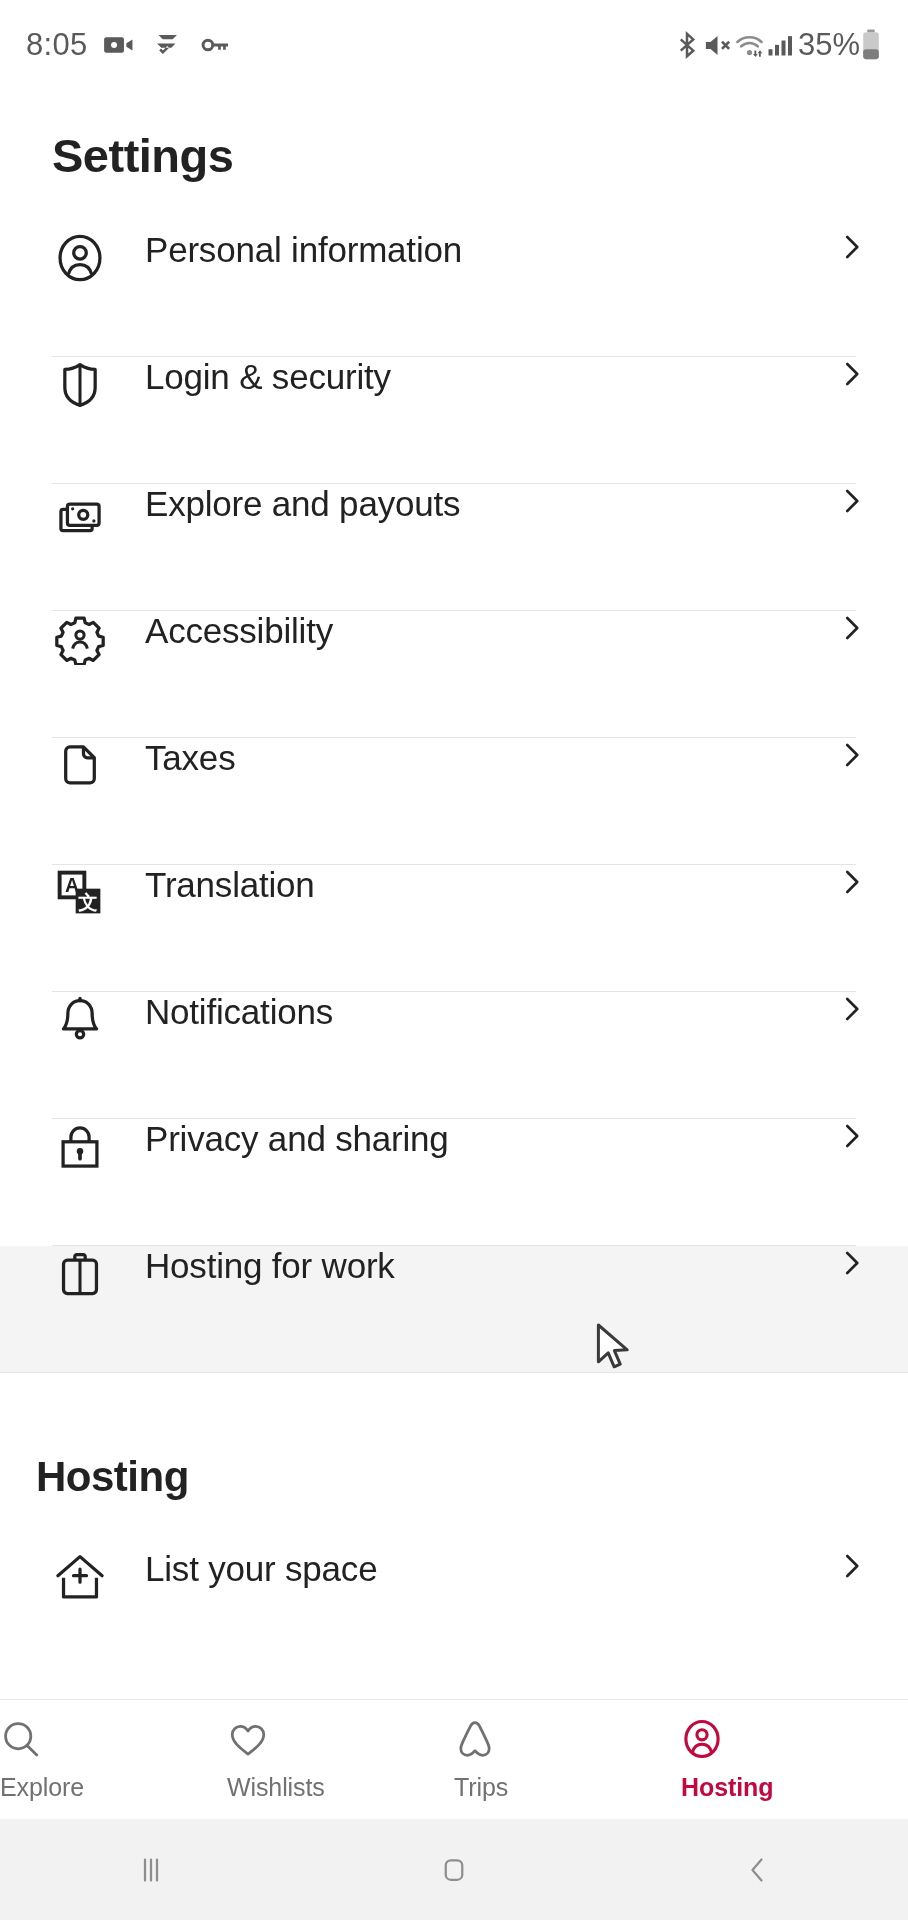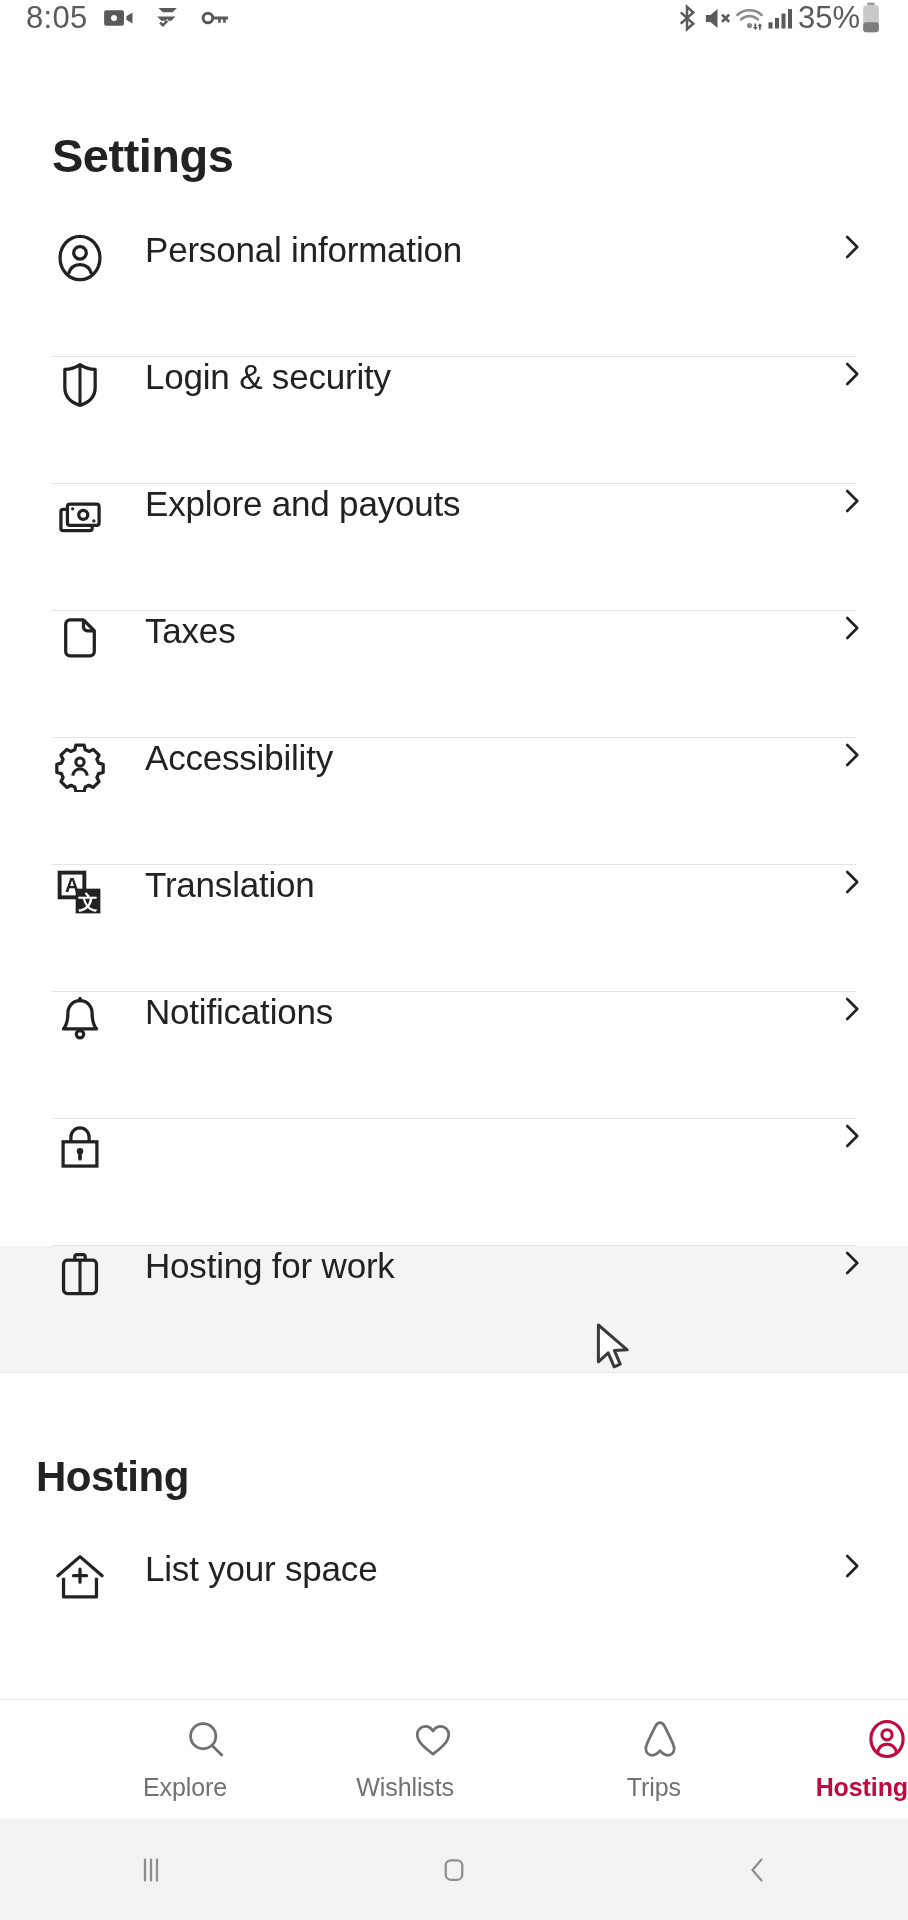--- a/index.html
+++ b/index.html
@@ -8,21 +8,21 @@
     font-family: "Liberation Sans", sans-serif;
     background:#ffffff;
     color:#222222;
     overflow:hidden;
     position:relative;
   }
 
   
   .status-bar{
     height:90px; width:100%;
-    display:flex; align-items:flex-start;
+    display:flex; align-items:center;
     padding:0 26px;
     background:#ffffff;
   }
   .sb-left{ display:flex; align-items:center; gap:14px; }
   .sb-right{ display:flex; align-items:center; gap:0; margin-left:auto; }
   .sb-time{
     font-size:31px; color:#5a5a5a; letter-spacing:0.3px;
     font-family:"Liberation Sans", sans-serif;
   }
   .sb-pct{ font-size:31px; color:#5a5a5a; margin-left:2px;}
@@ -91,21 +91,21 @@
   
   .bottom-nav{
     position:absolute; left:0; right:0; bottom:101px;
     height:120px;
     background:#ffffff;
     border-top:1px solid #e9e9e9;
     display:flex; align-items:center;
   }
   .nav-item{
     flex:1;
-    display:flex; flex-direction:column; align-items:flex-end; justify-content:center;
+    display:flex; flex-direction:column; align-items:flex-start; justify-content:center;
     gap:9px;
   }
   .nav-label{
     font-size:25px;
     color:#717171;
     letter-spacing:-0.1px;
   }
   .nav-item.active .nav-label{ color:#C1093F; font-weight:bold; }
 
   
@@ -233,42 +233,42 @@
       <svg width="30" height="30" viewBox="0 0 24 24">
           <path d="M9 4l8 8-8 8" fill="none" stroke="#222" stroke-width="2.1" stroke-linecap="round" stroke-linejoin="round"></path>
         </svg>
     </span>
     <span class="sep"></span>
   </div>
 
   <div class="row">
     <span class="row-icon">
       <svg width="52" height="52" viewBox="0 0 24 24">
-        <path d="M5.4 5.2a2 2 0 0 1 2-2h6.2l5 5v9.6a2 2 0 0 1-2 2H7.4a2 2 0 0 1-2-2z" fill="none" stroke="#222" stroke-width="1.5" stroke-linejoin="round"></path>
-        <path d="M13.6 3.2v3.2a1.8 1.8 0 0 0 1.8 1.8h3.2" fill="none" stroke="#222" stroke-width="1.5" stroke-linejoin="round"></path>
-      </svg>
-    </span>
-    <span class="row-label">Taxes</span>
-    <span class="chev">
-      <svg width="30" height="30" viewBox="0 0 24 24">
-          <path d="M9 4l8 8-8 8" fill="none" stroke="#222" stroke-width="2.1" stroke-linecap="round" stroke-linejoin="round"></path>
-        </svg>
-    </span>
-    <span class="sep"></span>
-  </div>
-
-  <div class="row">
-    <span class="row-icon">
-      <svg width="52" height="52" viewBox="0 0 24 24">
         <path d="M10.1 2.4h3.8l.5 2.1 1.8.8 1.9-1 2.7 2.7-1 1.9.8 1.8 2.1.5v3.8l-2.1.5-.8 1.8 1 1.9-2.7 2.7-1.9-1-1.8.8-.5 2.1h-3.8l-.5-2.1-1.8-.8-1.9 1-2.7-2.7 1-1.9-.8-1.8-2.1-.5v-3.8l2.1-.5.8-1.8-1-1.9 2.7-2.7 1.9 1 1.8-.8z" fill="none" stroke="#222" stroke-width="1.5" stroke-linejoin="round"></path>
         <circle cx="12" cy="10.2" r="1.9" fill="none" stroke="#222" stroke-width="1.4"></circle>
         <path d="M8.6 16.4c.5-2 1.8-3 3.4-3s2.9 1 3.4 3" fill="none" stroke="#222" stroke-width="1.4"></path>
       </svg>
     </span>
     <span class="row-label">Accessibility</span>
+    <span class="chev">
+      <svg width="30" height="30" viewBox="0 0 24 24">
+          <path d="M9 4l8 8-8 8" fill="none" stroke="#222" stroke-width="2.1" stroke-linecap="round" stroke-linejoin="round"></path>
+        </svg>
+    </span>
+    <span class="sep"></span>
+  </div>
+
+  <div class="row">
+    <span class="row-icon">
+      <svg width="52" height="52" viewBox="0 0 24 24">
+        <path d="M5.4 5.2a2 2 0 0 1 2-2h6.2l5 5v9.6a2 2 0 0 1-2 2H7.4a2 2 0 0 1-2-2z" fill="none" stroke="#222" stroke-width="1.5" stroke-linejoin="round"></path>
+        <path d="M13.6 3.2v3.2a1.8 1.8 0 0 0 1.8 1.8h3.2" fill="none" stroke="#222" stroke-width="1.5" stroke-linejoin="round"></path>
+      </svg>
+    </span>
+    <span class="row-label">Taxes</span>
     <span class="chev">
       <svg width="30" height="30" viewBox="0 0 24 24">
           <path d="M9 4l8 8-8 8" fill="none" stroke="#222" stroke-width="2.1" stroke-linecap="round" stroke-linejoin="round"></path>
         </svg>
     </span>
     <span class="sep"></span>
   </div>
 
   <div class="row">
     <span class="row-icon">
@@ -307,20 +307,21 @@
 
   <div class="row">
     <span class="row-icon">
       <svg width="52" height="52" viewBox="0 0 24 24">
         <rect x="4.2" y="9.6" width="15.6" height="11.2" fill="none" stroke="#222" stroke-width="1.5"></rect>
         <path d="M7.8 9.6V7.4a4.2 4.2 0 0 1 8.4 0v2.2" fill="none" stroke="#222" stroke-width="1.5"></path>
         <circle cx="12" cy="14" r="1.5" fill="#222"></circle>
         <path d="M12 14.8v2.6" stroke="#222" stroke-width="1.7" stroke-linecap="round"></path>
       </svg>
     </span>
+    <span class="row-label">Privacy and sharing</span>
     <span class="chev">
       <svg width="30" height="30" viewBox="0 0 24 24">
           <path d="M9 4l8 8-8 8" fill="none" stroke="#222" stroke-width="2.1" stroke-linecap="round" stroke-linejoin="round"></path>
         </svg>
     </span>
     <span class="sep"></span>
   </div>
 
   <div class="row highlight">
     <span class="row-icon">

